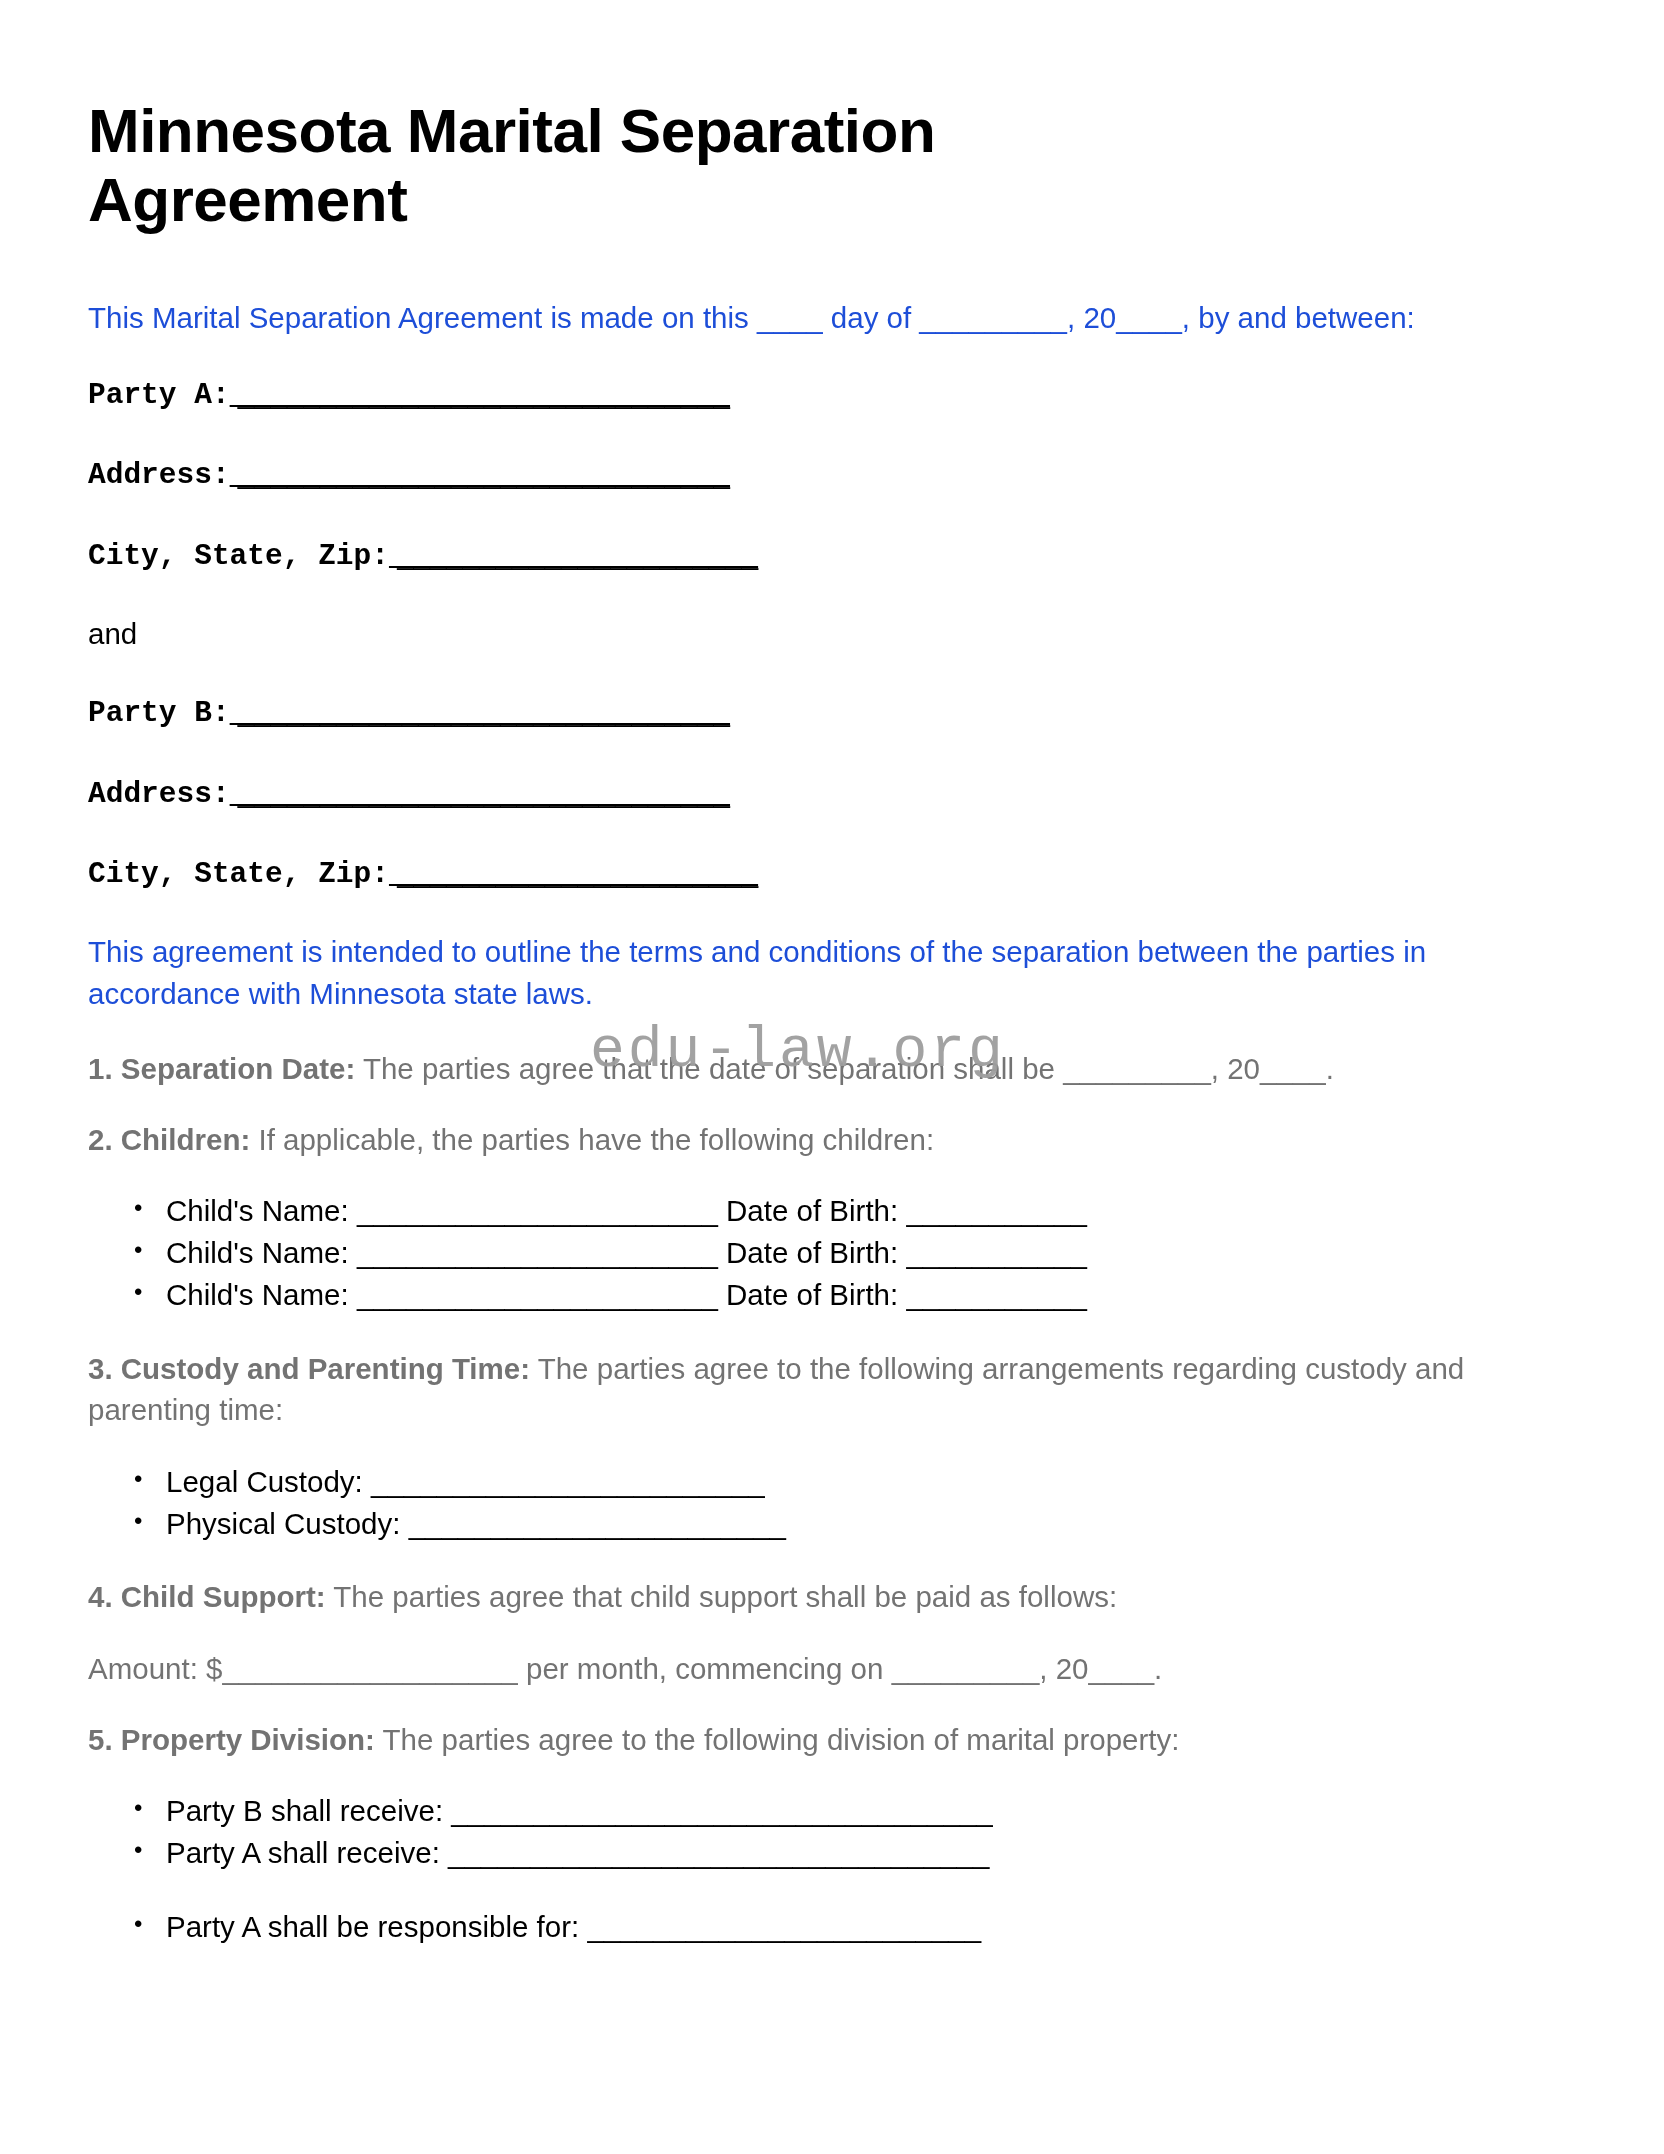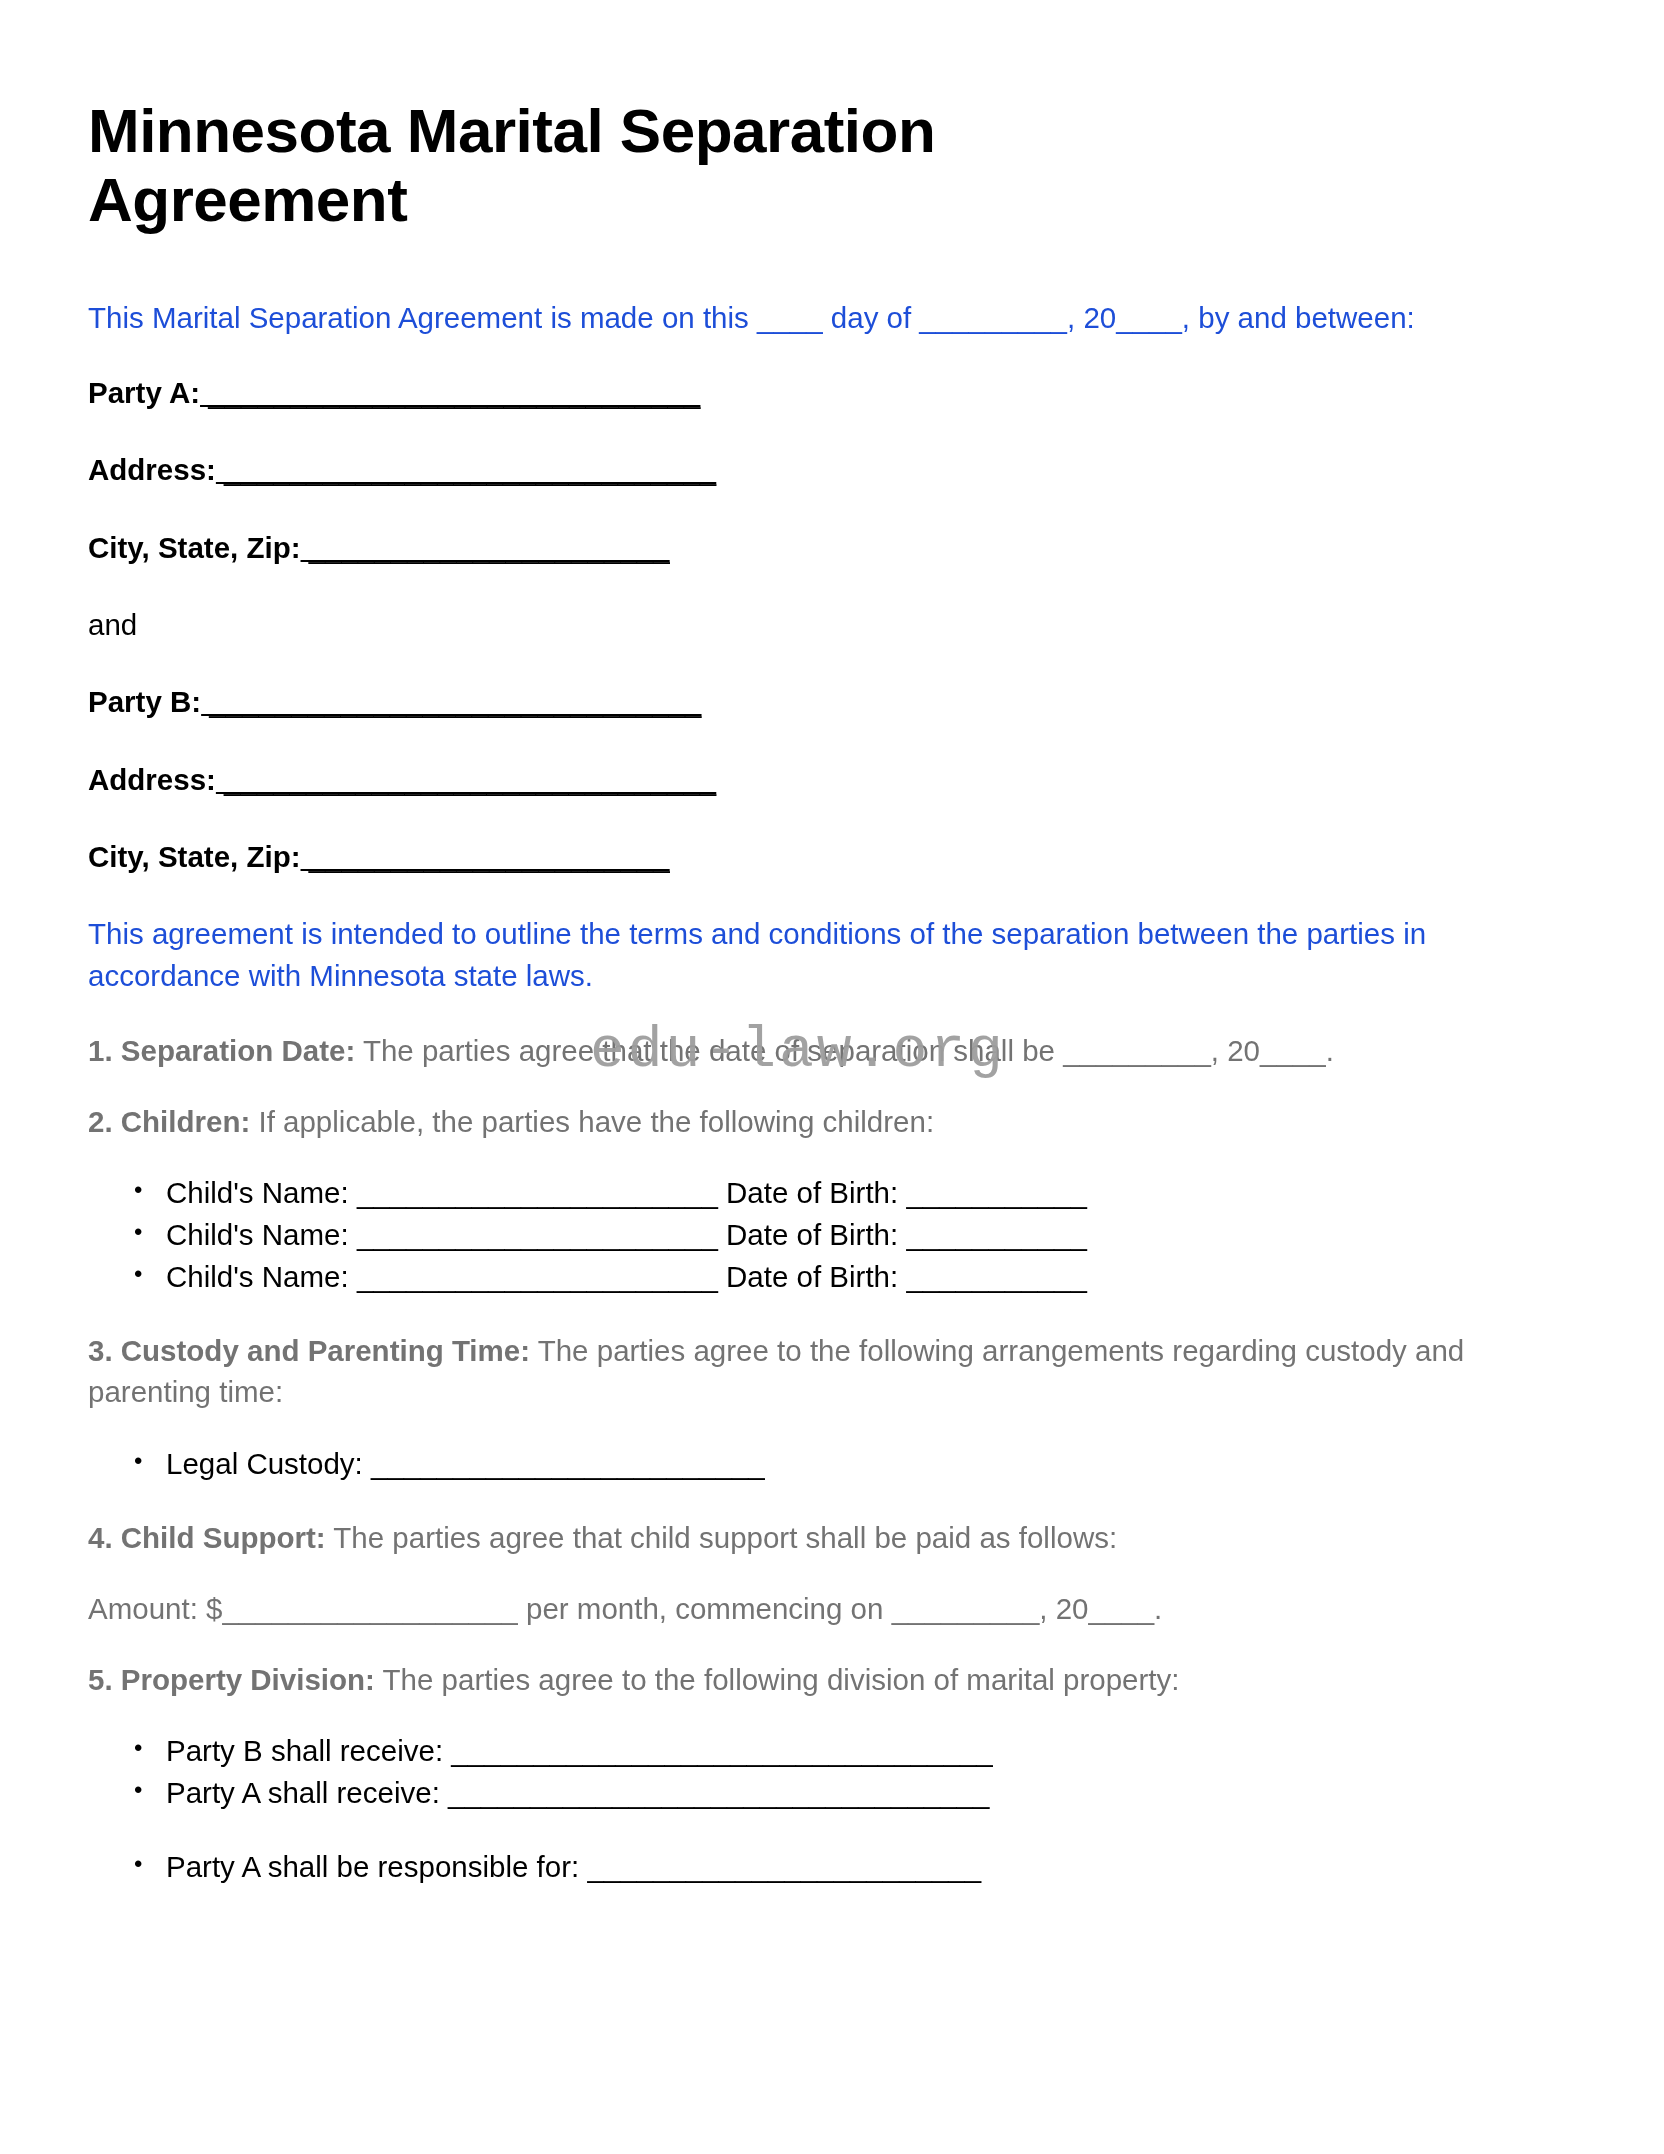--- a/index.html
+++ b/index.html
@@ -43,21 +43,21 @@
     color: #1d4ed8;
     max-width: 1450px;
   }
 
   p.field-line {
     font-size: 29.5px;
     line-height: 1.40;
     margin: 0 0 36px 0;
     color: #000;
   }
-  p.field-line .lbl { font-weight: bold; }
+  p.field-line .lbl { font-weight: bold; font-family: Liberation Mono, monospace; }
 
   p.section {
     font-size: 29.5px;
     line-height: 1.40;
     margin: 0 0 30px 0;
     color: #737373;
     max-width: 1450px;
   }
   p.section .num-head { font-weight: bold; }
 
@@ -137,20 +137,21 @@
     <ul class="blank-list">
       <li>Child's Name: ______________________ Date of Birth: ___________</li>
       <li>Child's Name: ______________________ Date of Birth: ___________</li>
       <li>Child's Name: ______________________ Date of Birth: ___________</li>
     </ul>
 
     <p class="section sp-sm"><span class="num-head">3. Custody and Parenting Time:</span><span> The parties agree to the following arrangements regarding custody and parenting time:</span></p>
 
     <ul class="blank-list">
       <li>Legal Custody: ________________________</li>
+      <li>Physical Custody: _______________________</li>
     </ul>
 
     <p class="section"><span class="num-head">4. Child Support:</span><span> The parties agree that child support shall be paid as follows:</span></p>
 
     <p class="section">Amount: $__________________ per month, commencing on _________, 20____.</p>
 
     <p class="section sp-sm"><span class="num-head">5. Property Division:</span><span> The parties agree to the following division of marital property:</span></p>
 
     <ul class="blank-list">
       <li>Party B shall receive: _________________________________</li>

